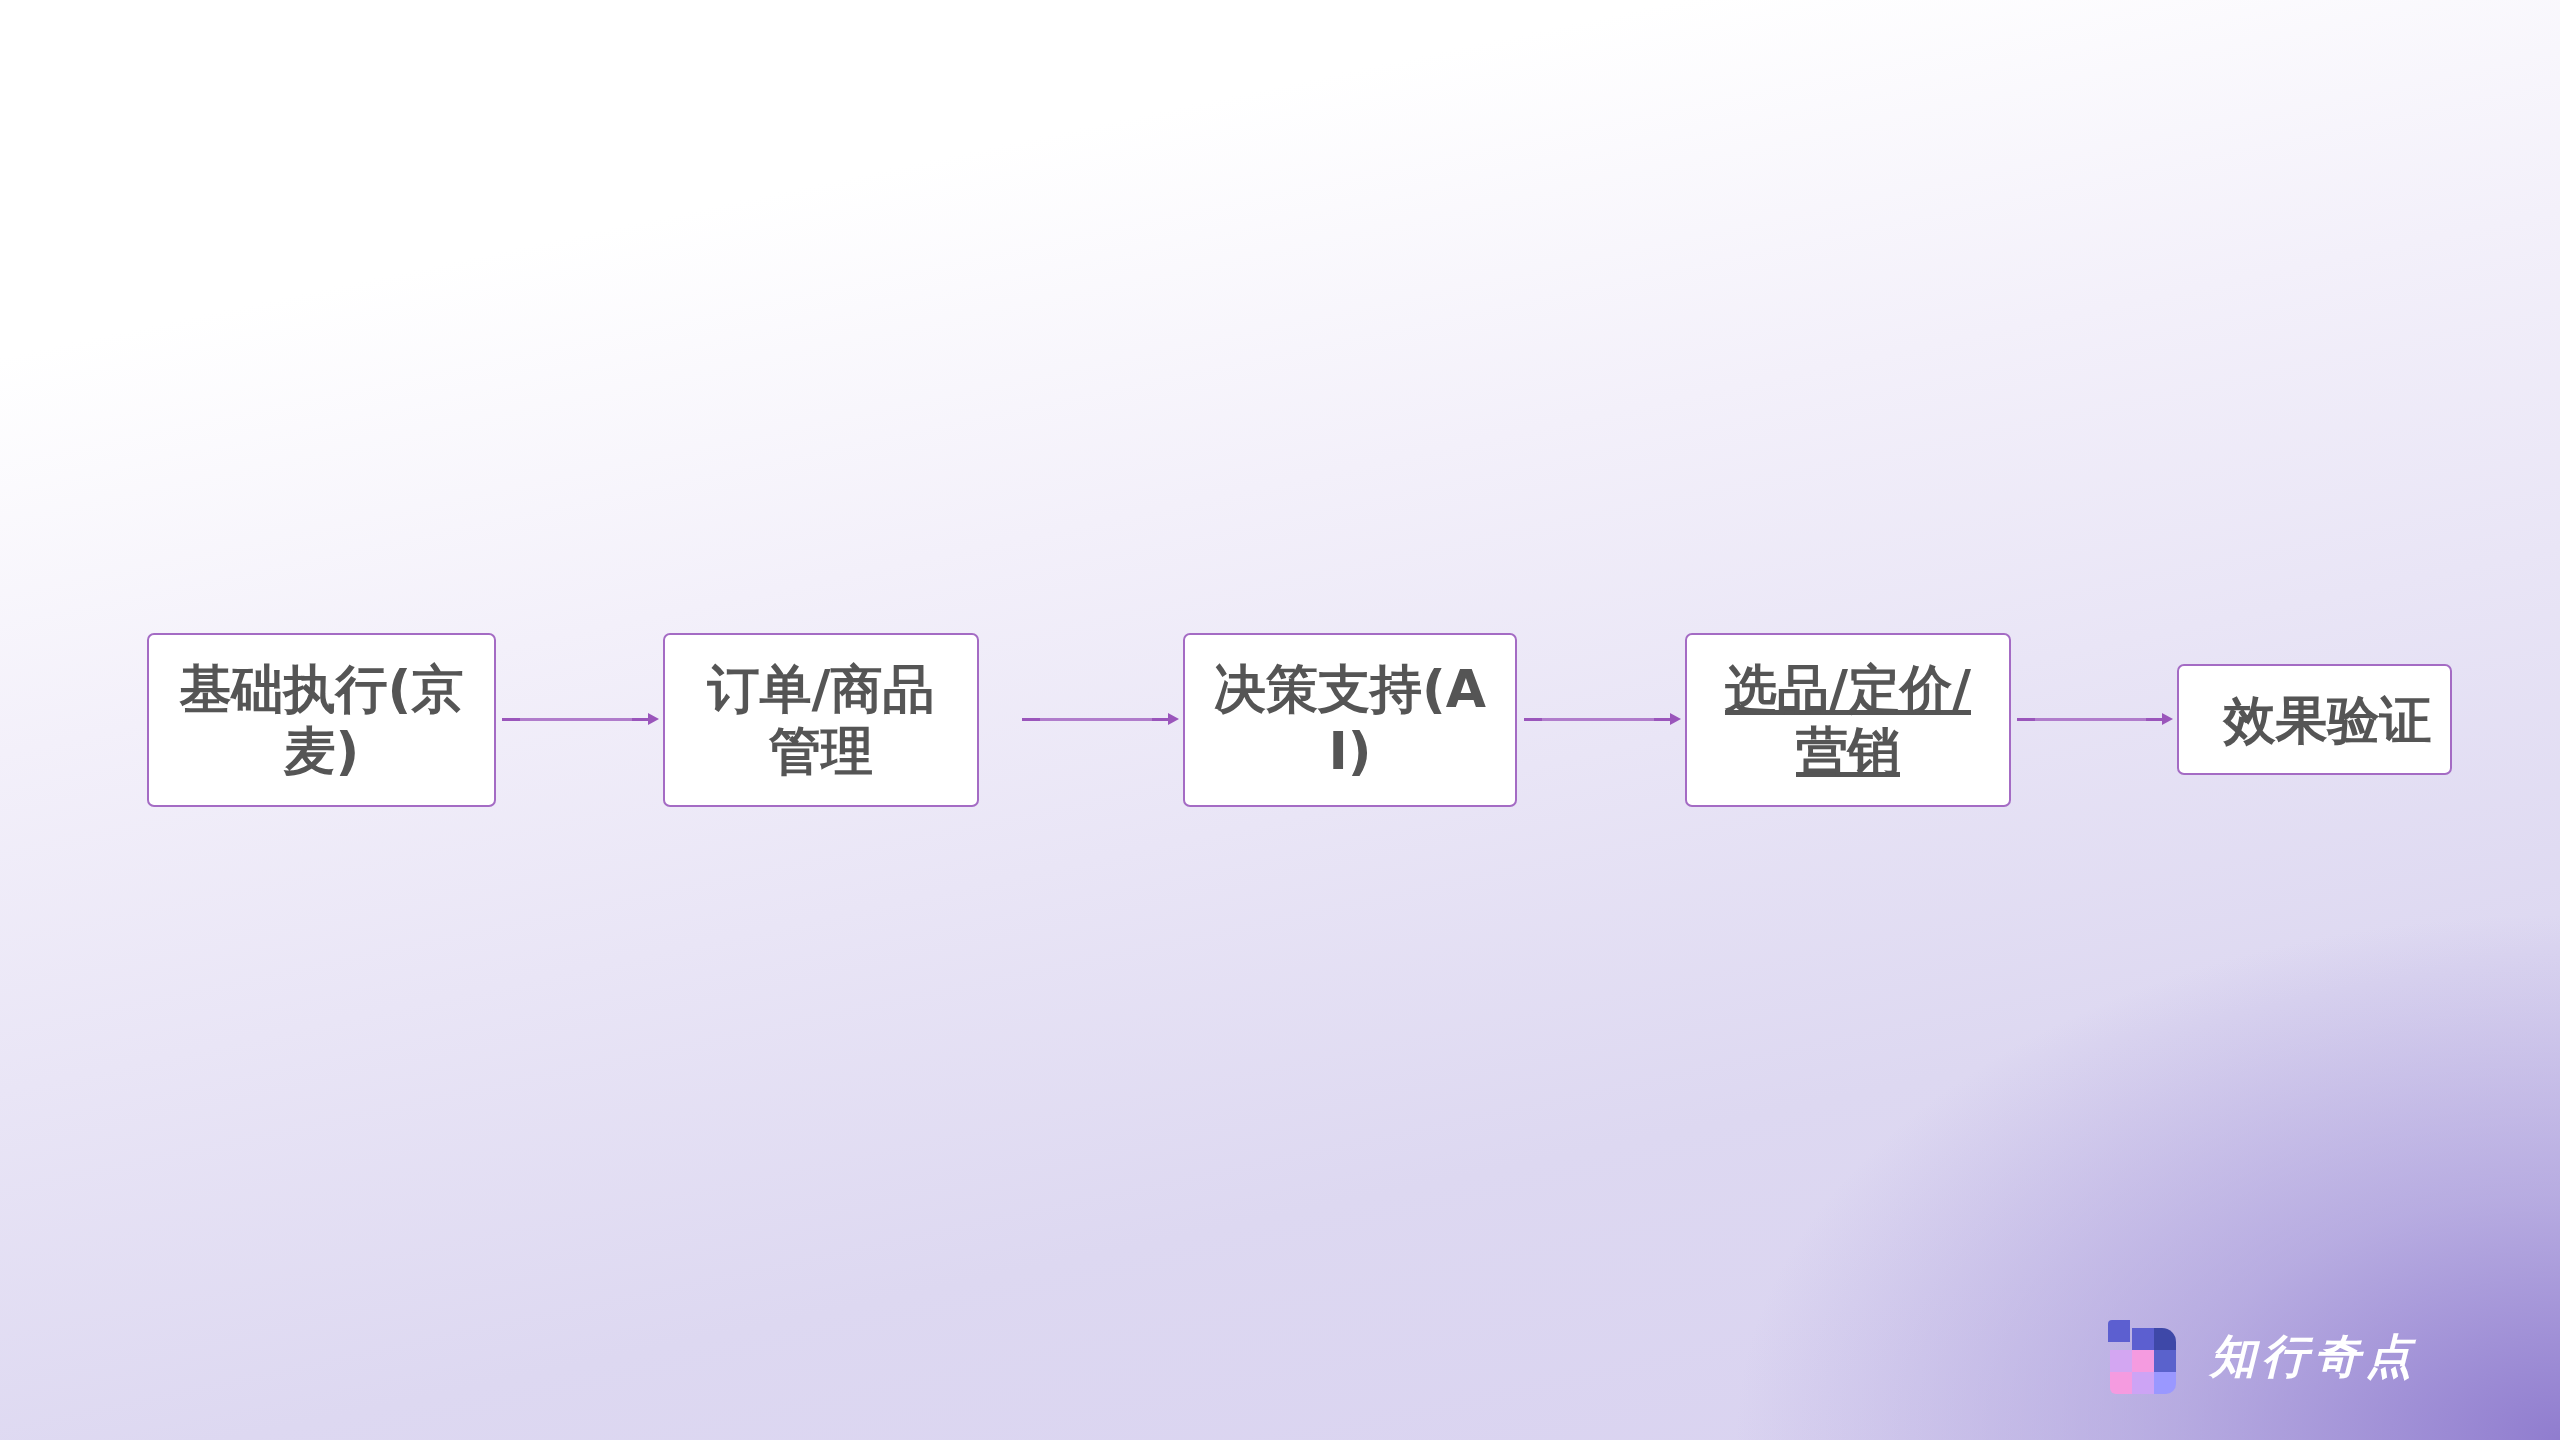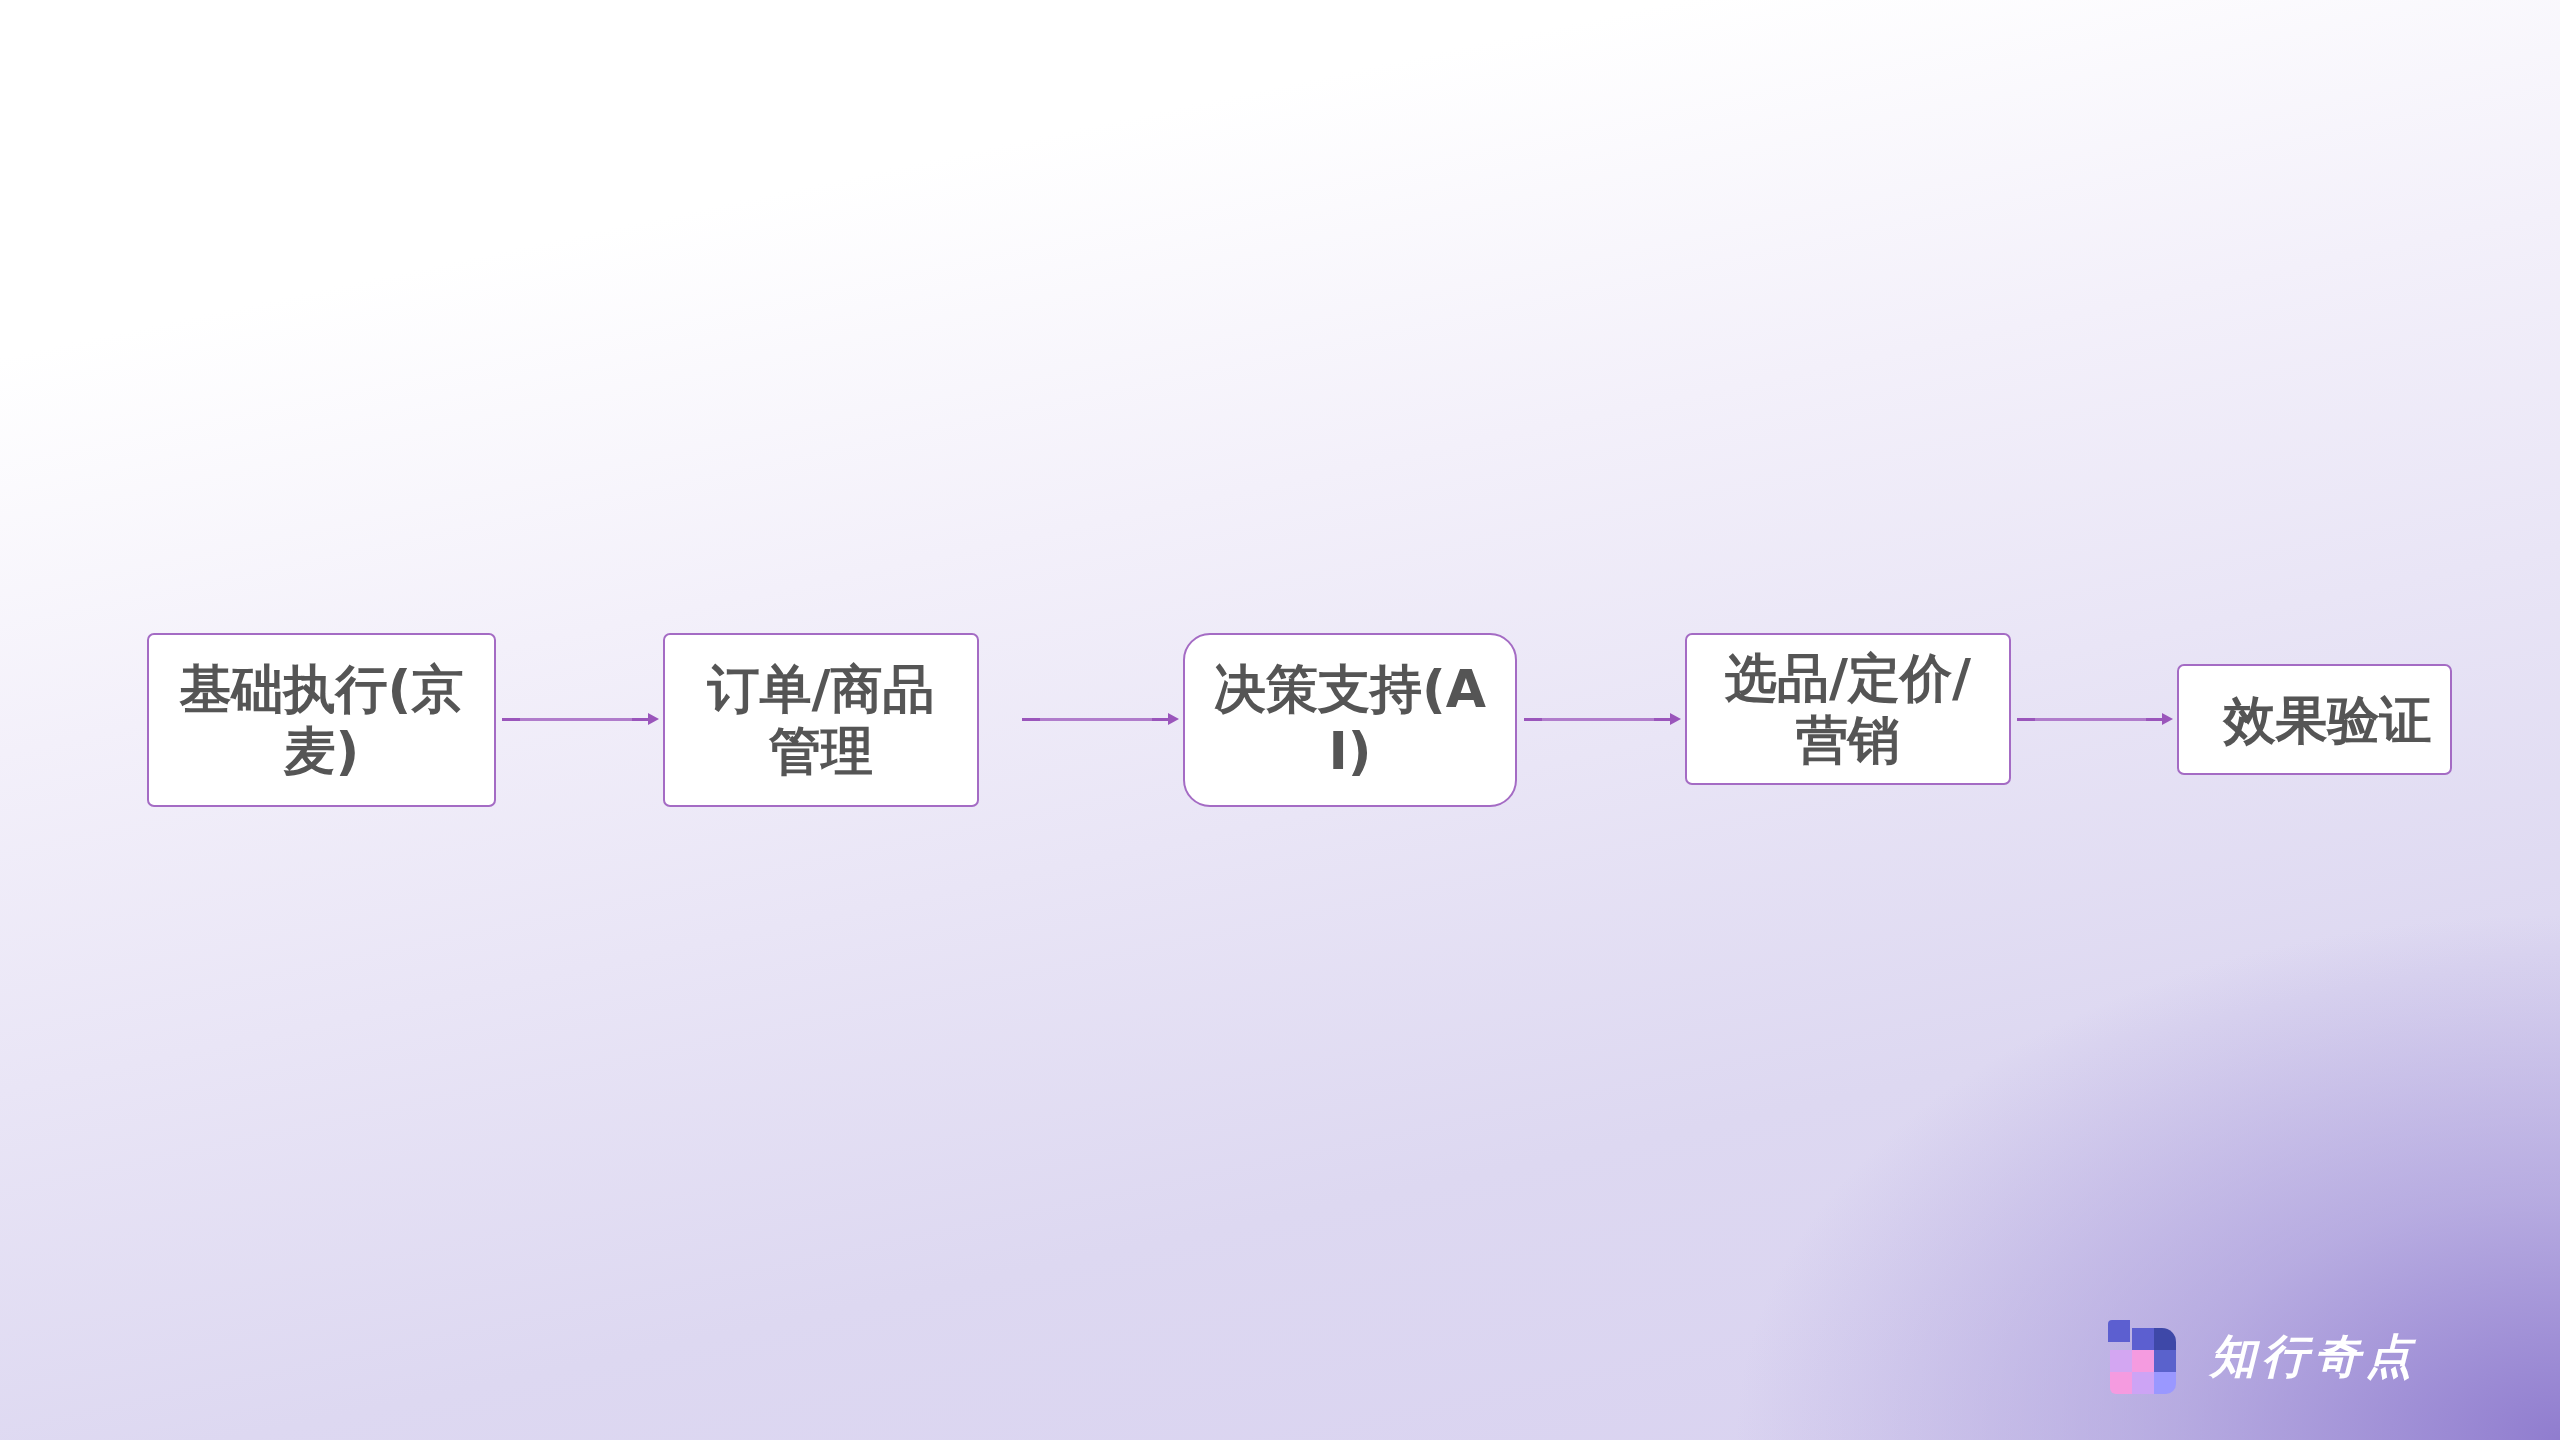--- a/index.html
+++ b/index.html
@@ -91,27 +91,27 @@
   </div>
 
   <div class="arrow" style="left:482px; top:718px; width:153px;"></div>
 
   <div class="node" style="left:643px; top:633px; width:316px; height:174px;">
     <span>订单/商品管理</span>
   </div>
 
   <div class="arrow" style="left:1002px; top:718px; width:153px;"></div>
 
-  <div class="node" style="left:1163px; top:633px; width:334px; height:174px;border-radius:27px;">
+  <div class="node" style="left:1163px; top:633px; width:334px; height:174px;">
     <span>决策支持(AI)</span>
   </div>
 
   <div class="arrow" style="left:1504px; top:718px; width:153px;"></div>
 
-  <div class="node" style="left:1665px; top:633px; width:326px; height:152px;">
+  <div class="node" style="left:1665px; top:633px; width:326px; height:174px;text-decoration:underline;">
     <span>选品/定价/营销</span>
   </div>
 
   <div class="arrow" style="left:1997px; top:718px; width:152px;"></div>
 
   <div class="node" style="left:2157px; top:664px; width:275px; height:111px;padding-left:44px;">
     <span>效果验证</span>
   </div>
 
 </div>

